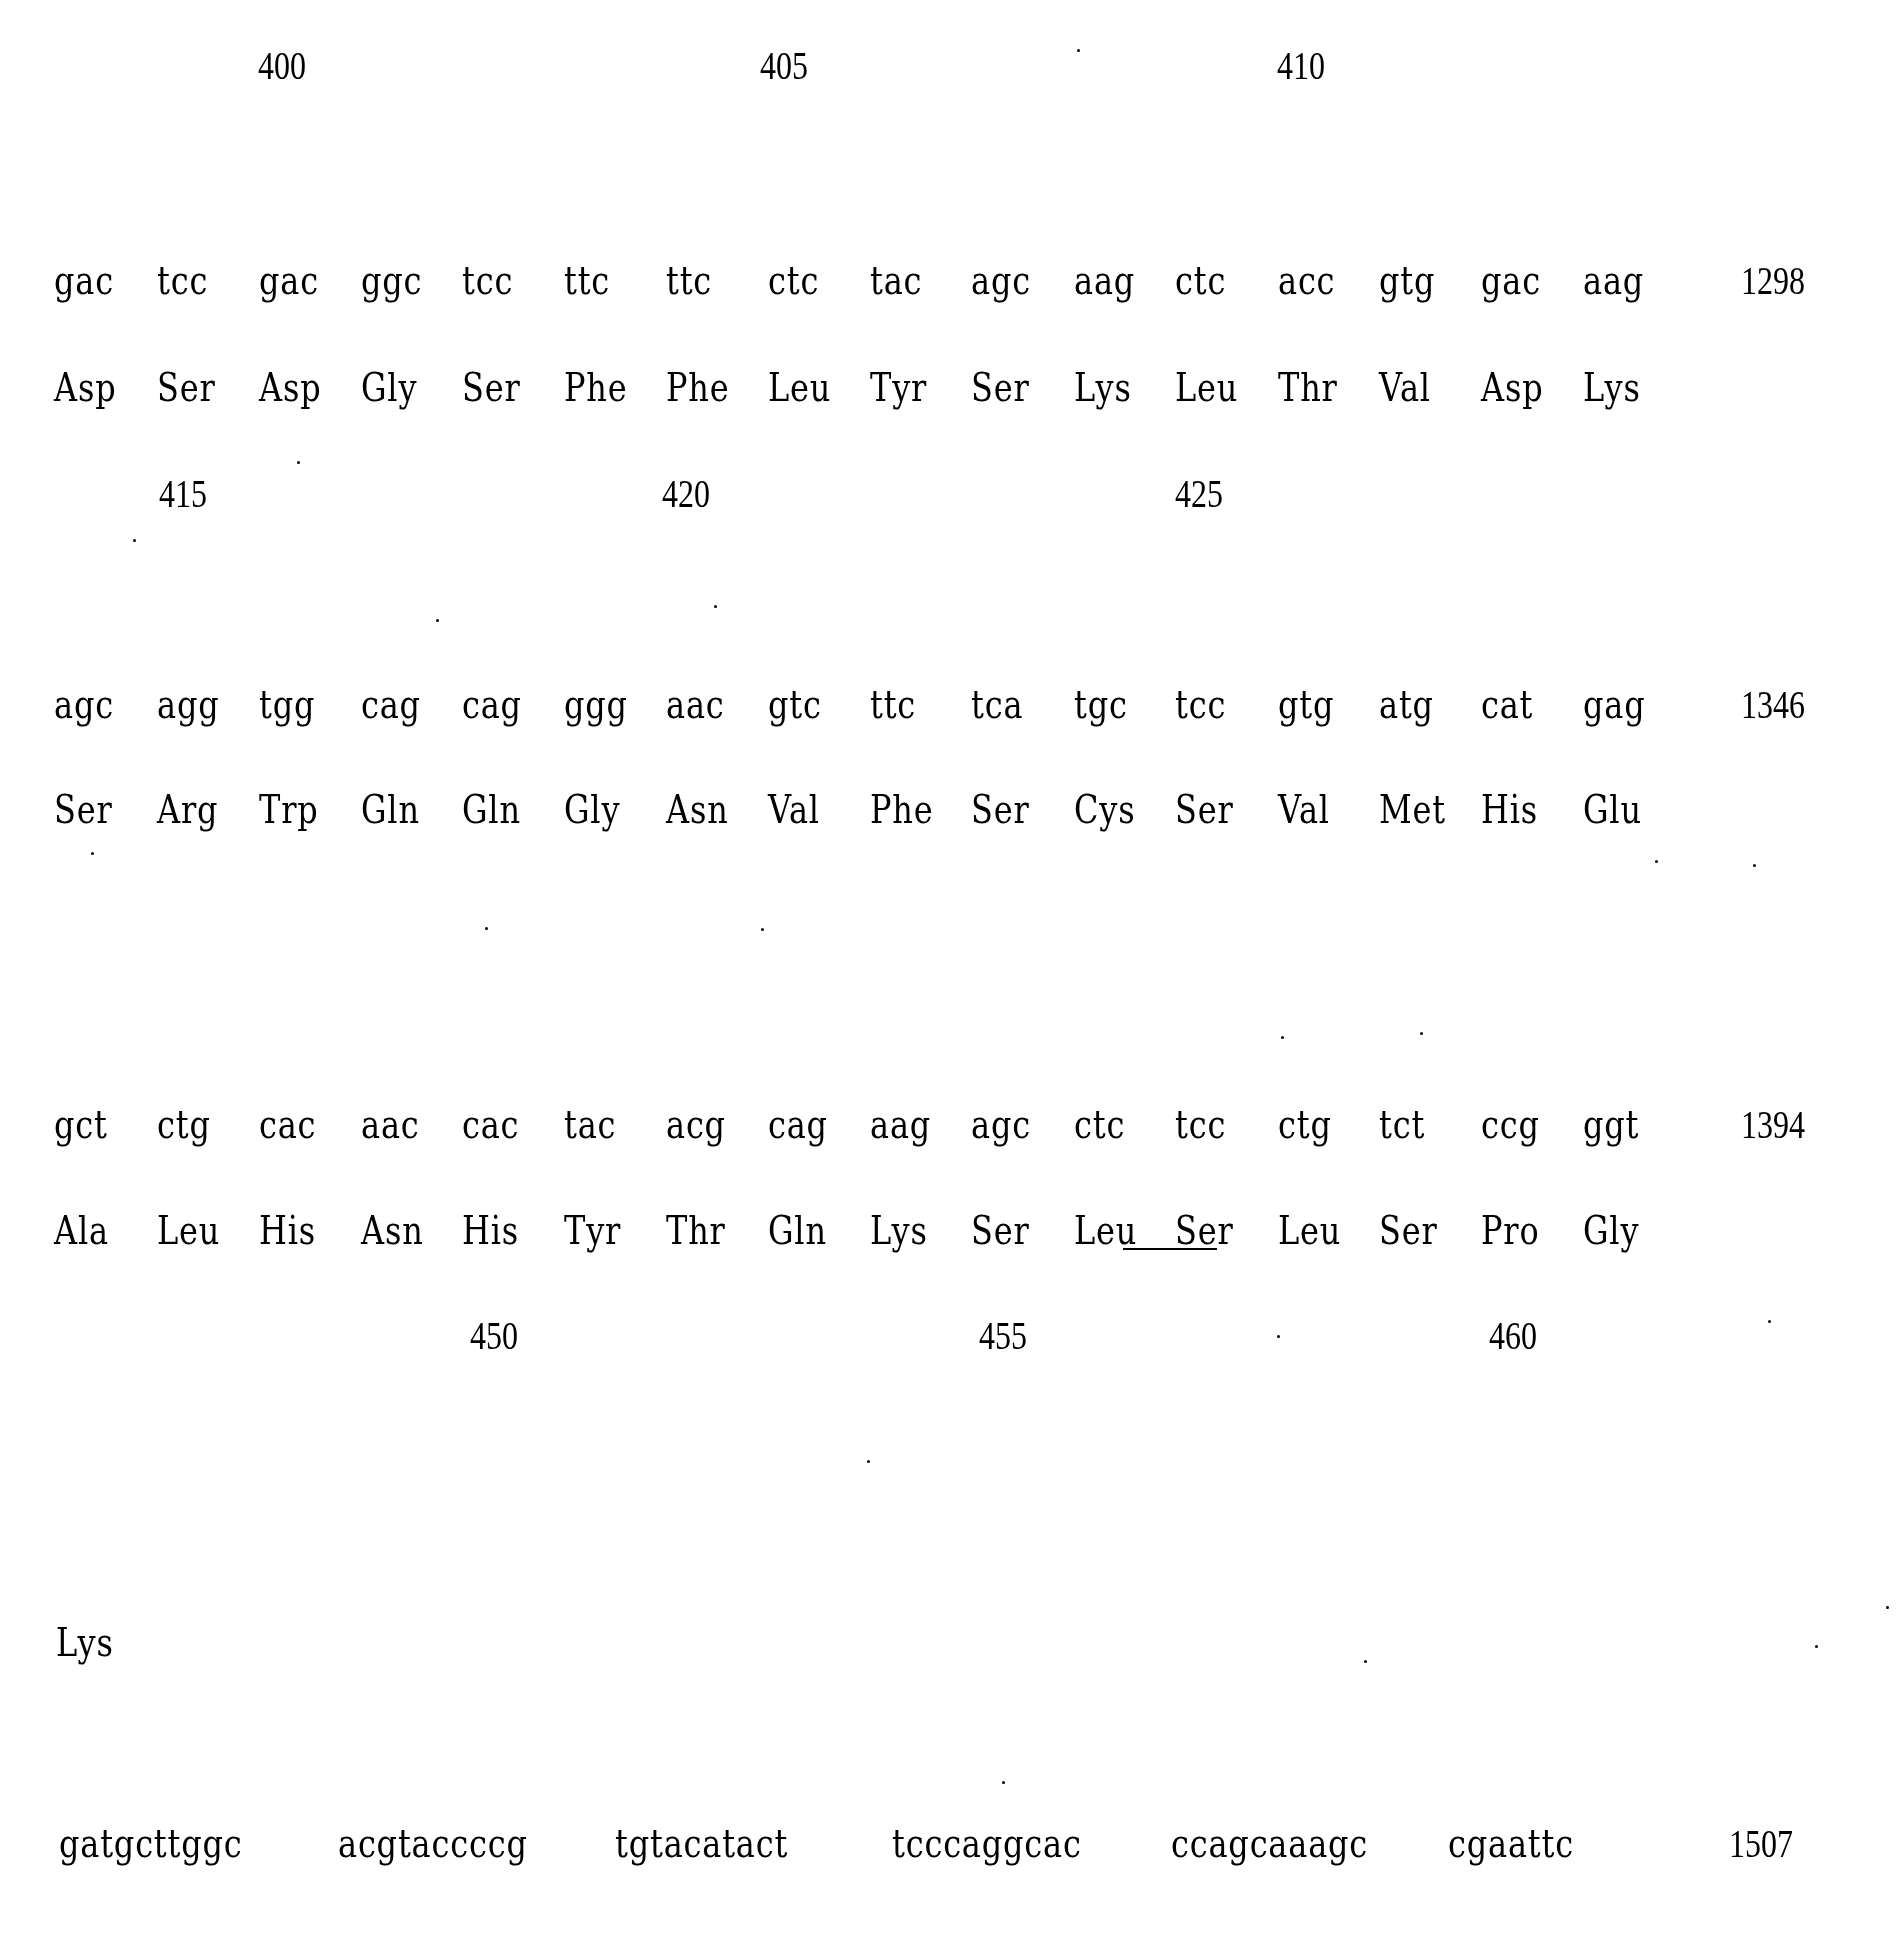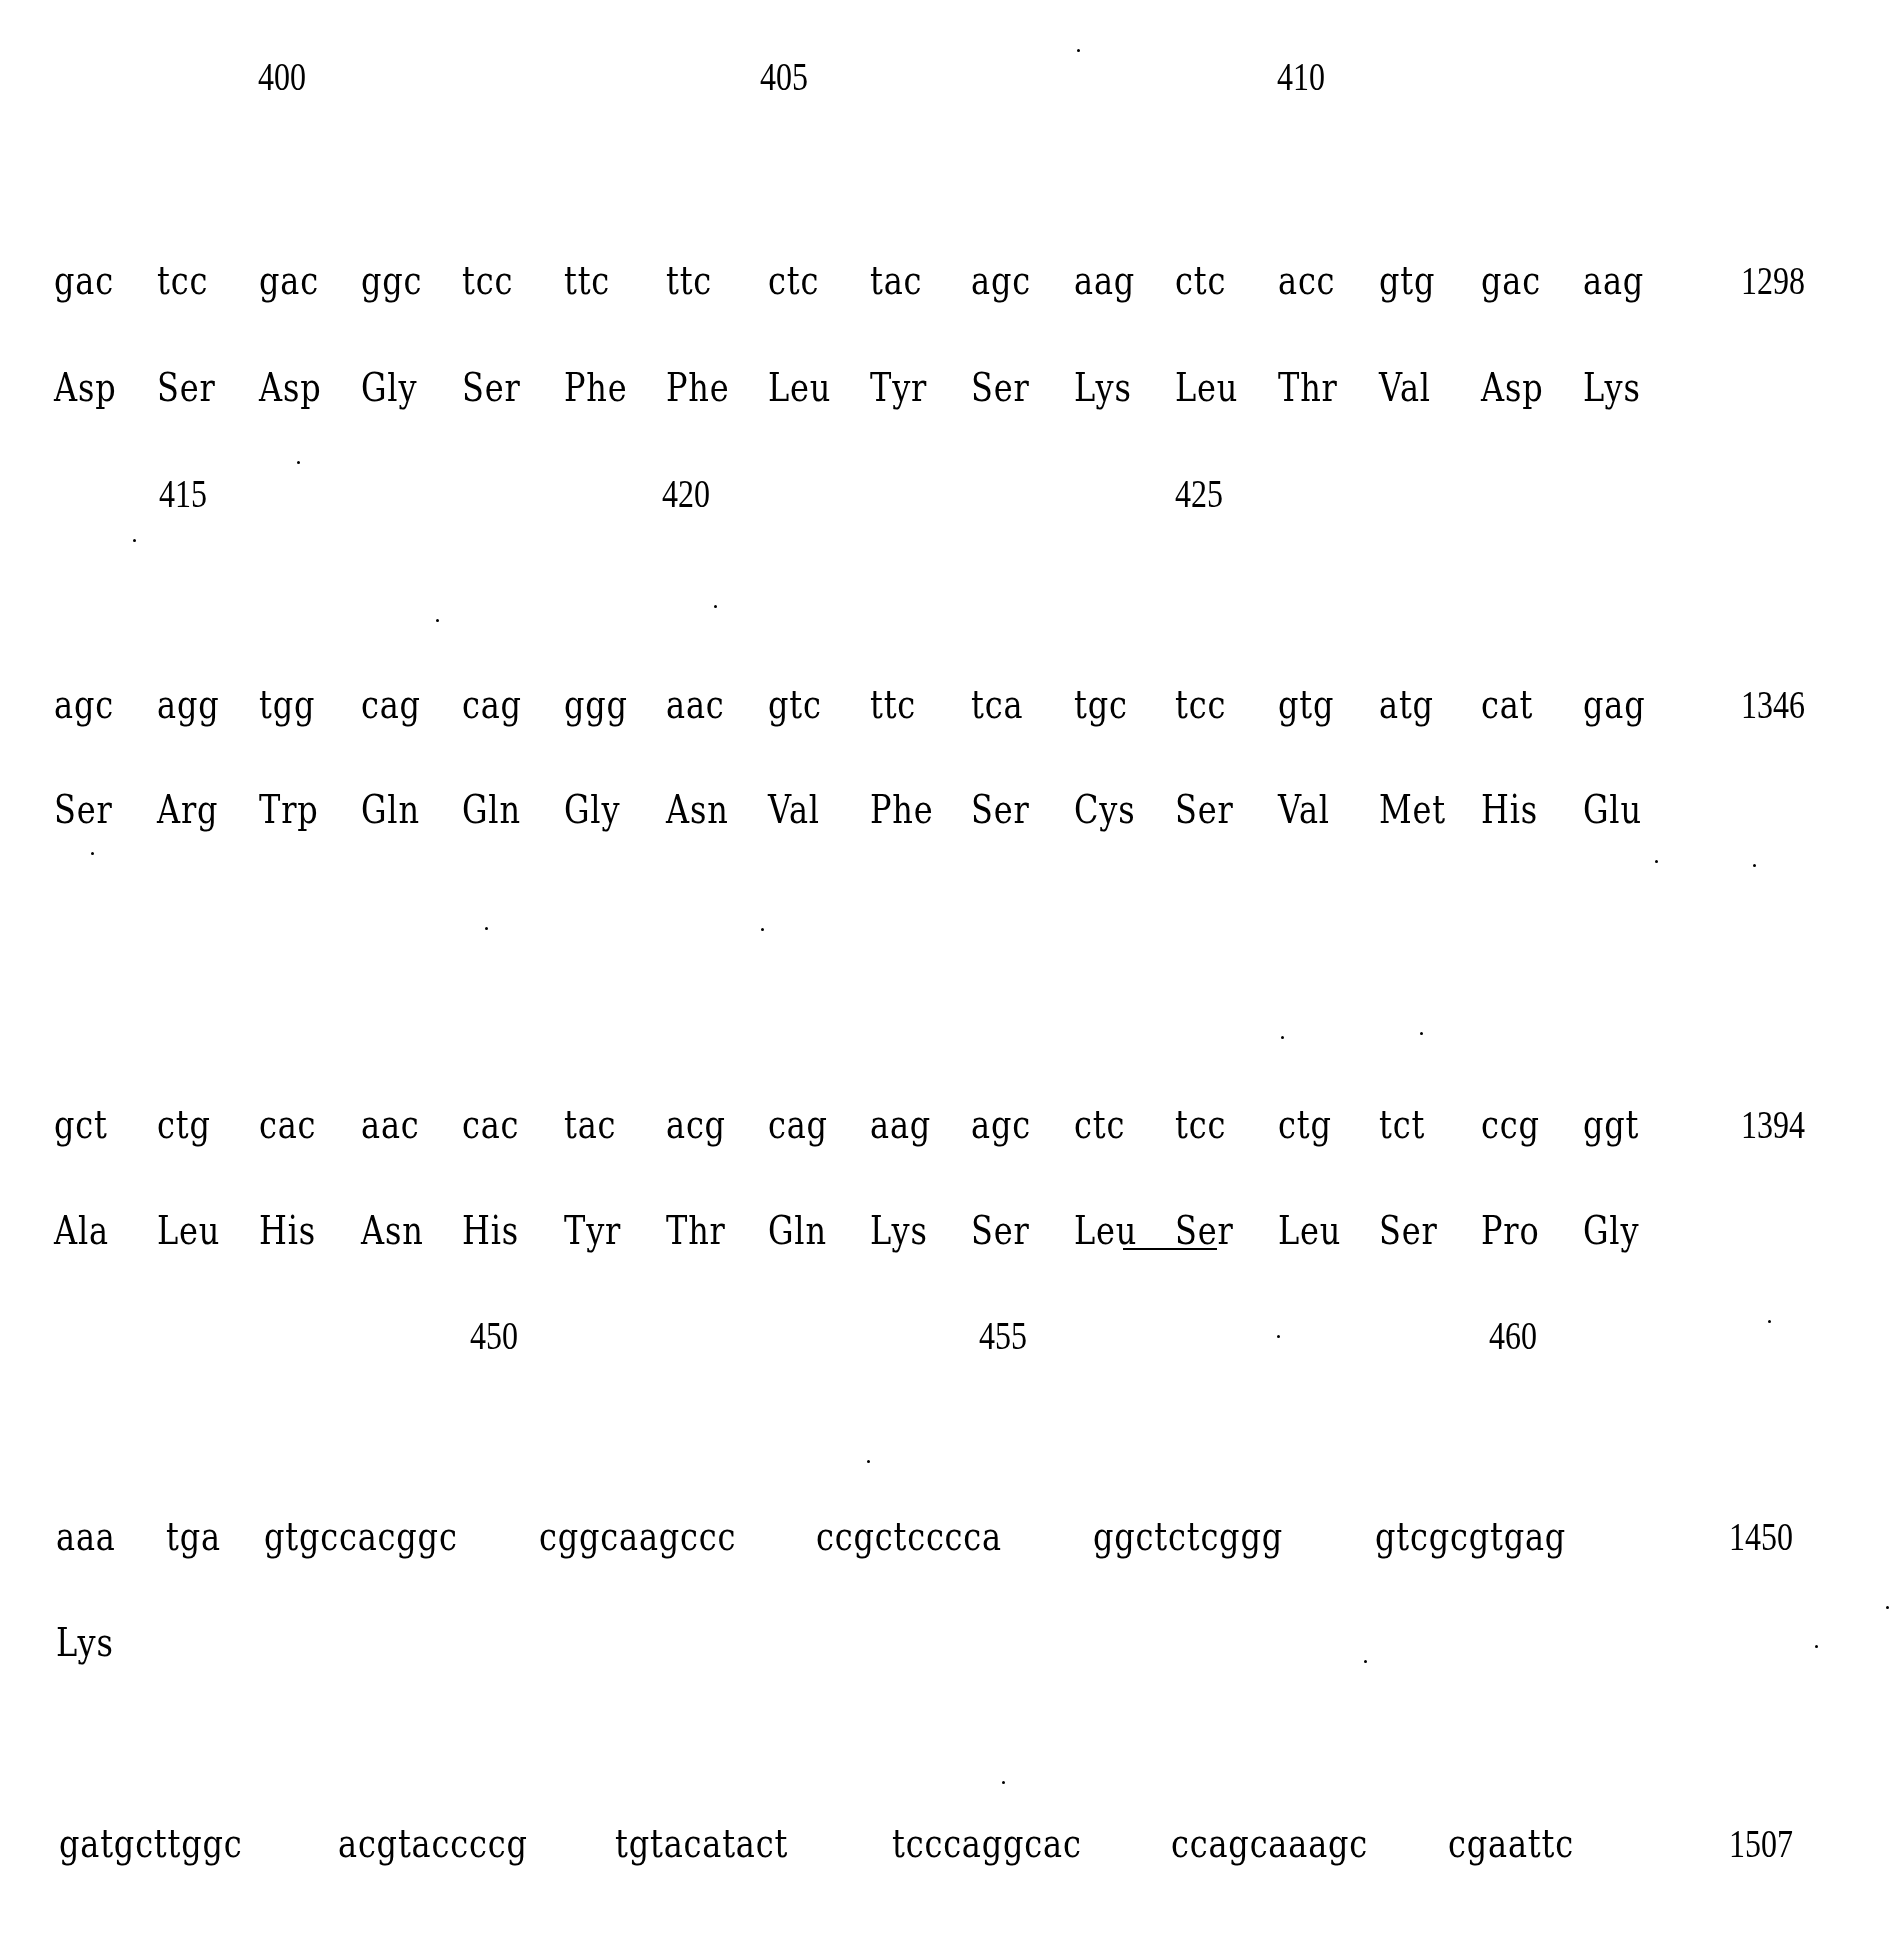--- a/index.html
+++ b/index.html
@@ -26,21 +26,21 @@
     transform: scaleX(0.78); transform-origin: left center;
   }
   .underline { position: absolute; height: 2px; background: #000; }
   .speck { position: absolute; width: 3px; height: 3px; background: #000; border-radius: 50%; }
 </style>
 </head>
 <body>
 
 <div class="page">
 
-  <div class="row" style="top:52px;">
+  <div class="row" style="top:41px;">
     <span class="pos-label" style="left:258px;">400</span>
     <span class="pos-label" style="left:760px;">405</span>
     <span class="pos-label" style="left:1277px;">410</span>
   </div>
 
   <div class="row" style="top:256px;">
     <span class="cell" style="left:54px;">gac</span>
     <span class="cell" style="left:157px;">tcc</span>
     <span class="cell" style="left:259px;">gac</span>
     <span class="cell" style="left:361px;">ggc</span>
@@ -157,30 +157,20 @@
     <span class="cell" style="left:1481px;">Pro</span>
     <span class="cell" style="left:1583px;">Gly</span>
     <div class="underline" style="left:1123px; top:42px; width:94px;"></div>
   </div>
   <div class="row" style="top:1311px;margin-left:8px;">
     <span class="pos-label" style="left:462px;">450</span>
     <span class="pos-label" style="left:971px;">455</span>
     <span class="pos-label" style="left:1481px;">460</span>
   </div>
 
-  <div class="row" style="top:1512px;">
-    <span class="cell" style="left:56px;">aaa</span>
-    <span class="cell" style="left:166px;">tga</span>
-    <span class="cell" style="left:264px;">gtgccacggc</span>
-    <span class="cell" style="left:539px;">cggcaagccc</span>
-    <span class="cell" style="left:816px;">ccgctcccca</span>
-    <span class="cell" style="left:1093px;">ggctctcggg</span>
-    <span class="cell" style="left:1375px;">gtcgcgtgag</span>
-    <span class="num" style="left:1729px;">1450</span>
-  </div>
   <div class="row" style="top:1618px;">
     <span class="cell" style="left:56px;">Lys</span>
   </div>
 
   <div class="row" style="top:1819px;">
     <span class="cell" style="left:59px;">gatgcttggc</span>
     <span class="cell" style="left:338px;">acgtaccccg</span>
     <span class="cell" style="left:615px;">tgtacatact</span>
     <span class="cell" style="left:892px;">tcccaggcac</span>
     <span class="cell" style="left:1171px;">ccagcaaagc</span>

